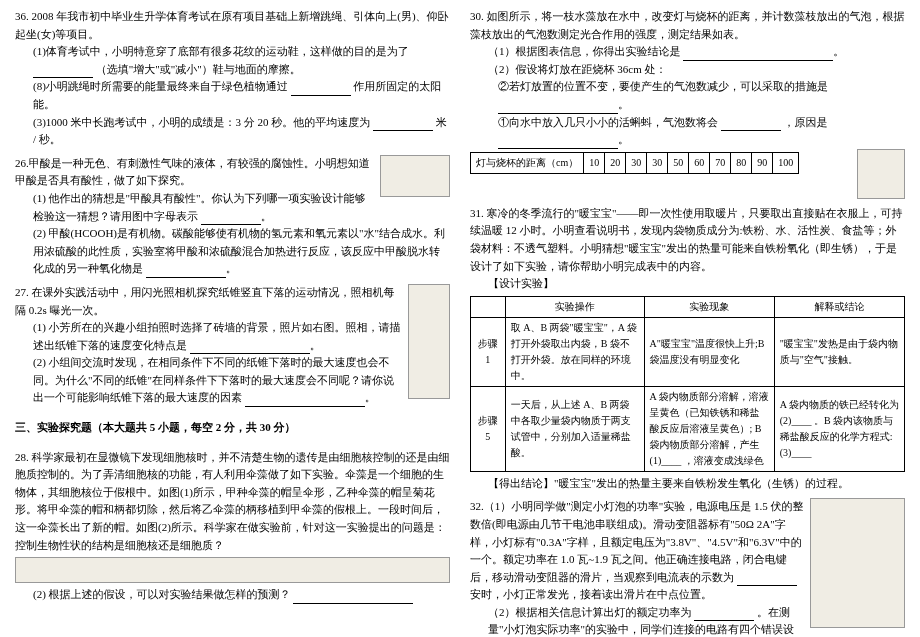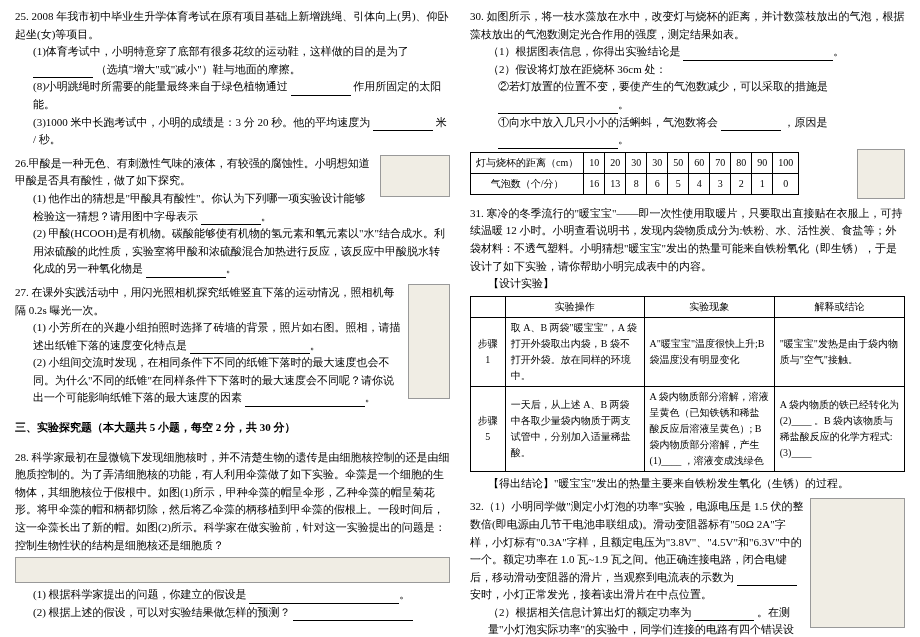--- a/index.html
+++ b/index.html
@@ -23,21 +23,21 @@
   .cell-left { text-align: left; }
 </style>
 </head>
 <body>
 
 <div class="page">
 
   <div class="col">
 
     <div class="q">
-      <div>25. 2008 年我市初中毕业生升学体育考试在原有项目基础上新增跳绳、引体向上(男)、仰卧起坐(女)等项目。</div>
+      <div>36. 2008 年我市初中毕业生升学体育考试在原有项目基础上新增跳绳、引体向上(男)、仰卧起坐(女)等项目。</div>
       <div class="indent">
         <span>(1)体育考试中，小明特意穿了底部有很多花纹的运动鞋，这样做的目的是为了</span>
         <span class="blank w60"></span>
         <span>（选填"增大"或"减小"）鞋与地面的摩擦。</span>
       </div>
       <div class="indent">
         <span>(8)小明跳绳时所需要的能量最终来自于绿色植物通过</span>
         <span class="blank w60"></span>
         <span>作用所固定的太阳能。</span>
       </div>
@@ -75,24 +75,20 @@
       </div>
       <div class="clear"></div>
     </div>
 
     <div class="section-title">三、实验探究题（本大题共 5 小题，每空 2 分，共 30 分）</div>
 
     <div class="q">
       <div>28. 科学家最初在显微镜下发现细胞核时，并不清楚生物的遗传是由细胞核控制的还是由细胞质控制的。为了弄清细胞核的功能，有人利用伞藻做了如下实验。伞藻是一个细胞的生物体，其细胞核位于假根中。如图(1)所示，甲种伞藻的帽呈伞形，乙种伞藻的帽呈菊花形。将甲伞藻的帽和柄都切除，然后将乙伞藻的柄移植到甲伞藻的假根上。一段时间后，这一伞藻长出了新的帽。如图(2)所示。科学家在做实验前，针对这一实验提出的问题是：控制生物性状的结构是细胞核还是细胞质？</div>
       <div class="img-box" style="width:100%;height:26px;margin:3px 0;"></div>
       <div class="indent">
-        <span>(1) 根据科学家提出的问题，你建立的假设是</span>
-        <span class="blank w150"></span>。
-      </div>
-      <div class="indent">
         <span>(2) 根据上述的假设，可以对实验结果做怎样的预测？</span>
         <span class="blank w120"></span>
       </div>
       
       
     </div>
 
   </div>
 
   <div class="col">
@@ -123,33 +119,20 @@
           <td>10</td>
           <td>20</td>
           <td>30</td>
           <td>30</td>
           <td>50</td>
           <td>60</td>
           <td>70</td>
           <td>80</td>
           <td>90</td>
           <td>100</td>
-        </tr>
-        <tr>
-          <td>气泡数（个/分）</td>
-          <td>16</td>
-          <td>13</td>
-          <td>8</td>
-          <td>6</td>
-          <td>5</td>
-          <td>4</td>
-          <td>3</td>
-          <td>2</td>
-          <td>1</td>
-          <td>0</td>
         </tr>
       </tbody>
         </table>
       <div class="clear"></div>
     </div>
 
     <div class="q">
       <div>31. 寒冷的冬季流行的"暖宝宝"——即一次性使用取暖片，只要取出直接贴在衣服上，可持续温暖 12 小时。小明查看说明书，发现内袋物质成分为:铁粉、水、活性炭、食盐等；外袋材料：不透气塑料。小明猜想"暖宝宝"发出的热量可能来自铁粉氧化（即生锈），于是设计了如下实验，请你帮助小明完成表中的内容。</div>
       <div class="indent">【设计实验】</div>
       <table style="width:100%;">

